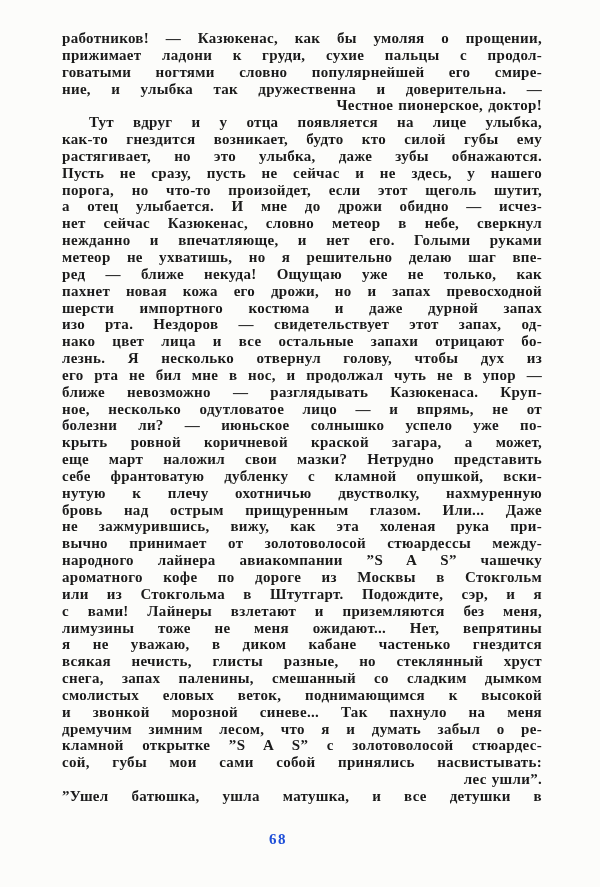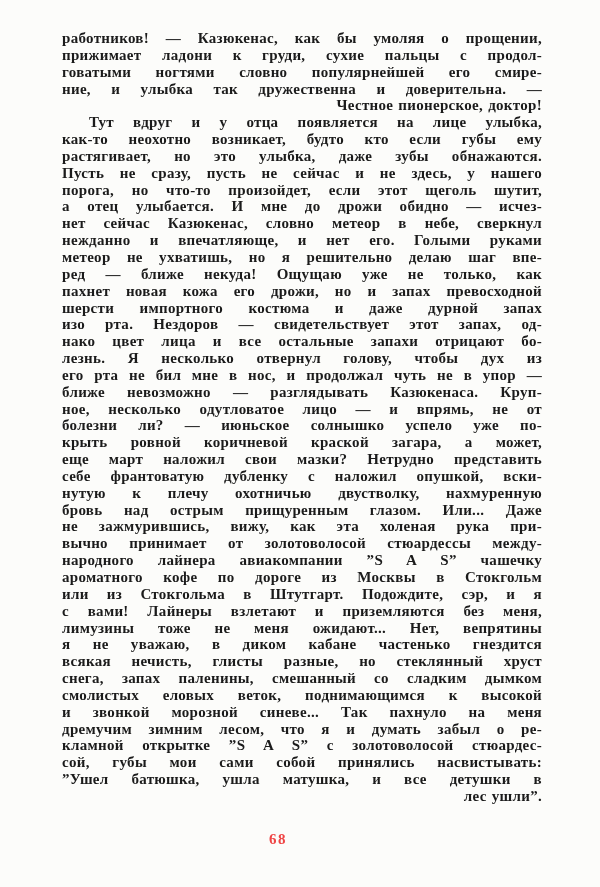--- a/index.html
+++ b/index.html
@@ -42,69 +42,69 @@
   }
   .page-number {
     position: absolute;
     top: 831px;
     left: 0;
     width: 556px;
     text-align: center;
     font-size: 15px;
     font-weight: bold;
     letter-spacing: 1.5px;
-    color: #ef4444;
+    color: #1d4ed8;
   }
 </style>
 </head>
 <body>
 
 <div class="page">
   <div class="text-block">
       <div class="line justify">работников! — Казюкенас, как бы умоляя о прощении,</div>
       <div class="line justify">прижимает ладони к груди, сухие пальцы с продол-</div>
       <div class="line justify">говатыми ногтями словно популярнейшей его смире-</div>
       <div class="line justify">ние, и улыбка так дружественна и доверительна. —</div>
       <div class="line left">Честное пионерское, доктор!</div>
       <div class="line justify indent">Тут вдруг и у отца появляется на лице улыбка,</div>
-      <div class="line justify">как-то неохотно возникает, будто кто если губы ему</div>
+      <div class="line justify">как-то гнездится возникает, будто кто силой губы ему</div>
       <div class="line justify">растягивает, но это улыбка, даже зубы обнажаются.</div>
       <div class="line justify">Пусть не сразу, пусть не сейчас и не здесь, у нашего</div>
       <div class="line justify">порога, но что-то произойдет, если этот щеголь шутит,</div>
       <div class="line justify">а отец улыбается. И мне до дрожи обидно — исчез-</div>
       <div class="line justify">нет сейчас Казюкенас, словно метеор в небе, сверкнул</div>
       <div class="line justify">нежданно и впечатляюще, и нет его. Голыми руками</div>
       <div class="line justify">метеор не ухватишь, но я решительно делаю шаг впе-</div>
       <div class="line justify">ред — ближе некуда! Ощущаю уже не только, как</div>
       <div class="line justify">пахнет новая кожа его дрожи, но и запах превосходной</div>
       <div class="line justify">шерсти импортного костюма и даже дурной запах</div>
       <div class="line justify">изо рта. Нездоров — свидетельствует этот запах, од-</div>
       <div class="line justify">нако цвет лица и все остальные запахи отрицают бо-</div>
       <div class="line justify">лезнь. Я несколько отвернул голову, чтобы дух из</div>
       <div class="line justify">его рта не бил мне в нос, и продолжал чуть не в упор —</div>
       <div class="line justify">ближе невозможно — разглядывать Казюкенаса. Круп-</div>
       <div class="line justify">ное, несколько одутловатое лицо — и впрямь, не от</div>
       <div class="line justify">болезни ли? — июньское солнышко успело уже по-</div>
       <div class="line justify">крыть ровной коричневой краской загара, а может,</div>
       <div class="line justify">еще март наложил свои мазки? Нетрудно представить</div>
-      <div class="line justify">себе франтоватую дубленку с наложил опушкой, вски-</div>
+      <div class="line justify">себе франтоватую дубленку с кламной опушкой, вски-</div>
       <div class="line justify">нутую к плечу охотничью двустволку, нахмуренную</div>
       <div class="line justify">бровь над острым прищуренным глазом. Или... Даже</div>
       <div class="line justify">не зажмурившись, вижу, как эта холеная рука при-</div>
       <div class="line justify">вычно принимает от золотоволосой стюардессы между-</div>
       <div class="line justify">народного лайнера авиакомпании ”S A S” чашечку</div>
       <div class="line justify">ароматного кофе по дороге из Москвы в Стокгольм</div>
       <div class="line justify">или из Стокгольма в Штутгарт. Подождите, сэр, и я</div>
       <div class="line justify">с вами! Лайнеры взлетают и приземляются без меня,</div>
       <div class="line justify">лимузины тоже не меня ожидают... Нет, вепрятины</div>
       <div class="line justify">я не уважаю, в диком кабане частенько гнездится</div>
       <div class="line justify">всякая нечисть, глисты разные, но стеклянный хруст</div>
       <div class="line justify">снега, запах паленины, смешанный со сладким дымком</div>
       <div class="line justify">смолистых еловых веток, поднимающимся к высокой</div>
       <div class="line justify">и звонкой морозной синеве... Так пахнуло на меня</div>
       <div class="line justify">дремучим зимним лесом, что я и думать забыл о ре-</div>
       <div class="line justify">кламной открытке ”S A S” с золотоволосой стюардес-</div>
       <div class="line justify">сой, губы мои сами собой принялись насвистывать:</div>
+      <div class="line left">лес ушли”.</div>
       <div class="line justify">”Ушел батюшка, ушла матушка, и все детушки в</div>
-      <div class="line left">лес ушли”.</div>
     </div>
   <div class="page-number">68</div>
 </div>
 
 </body></html>

